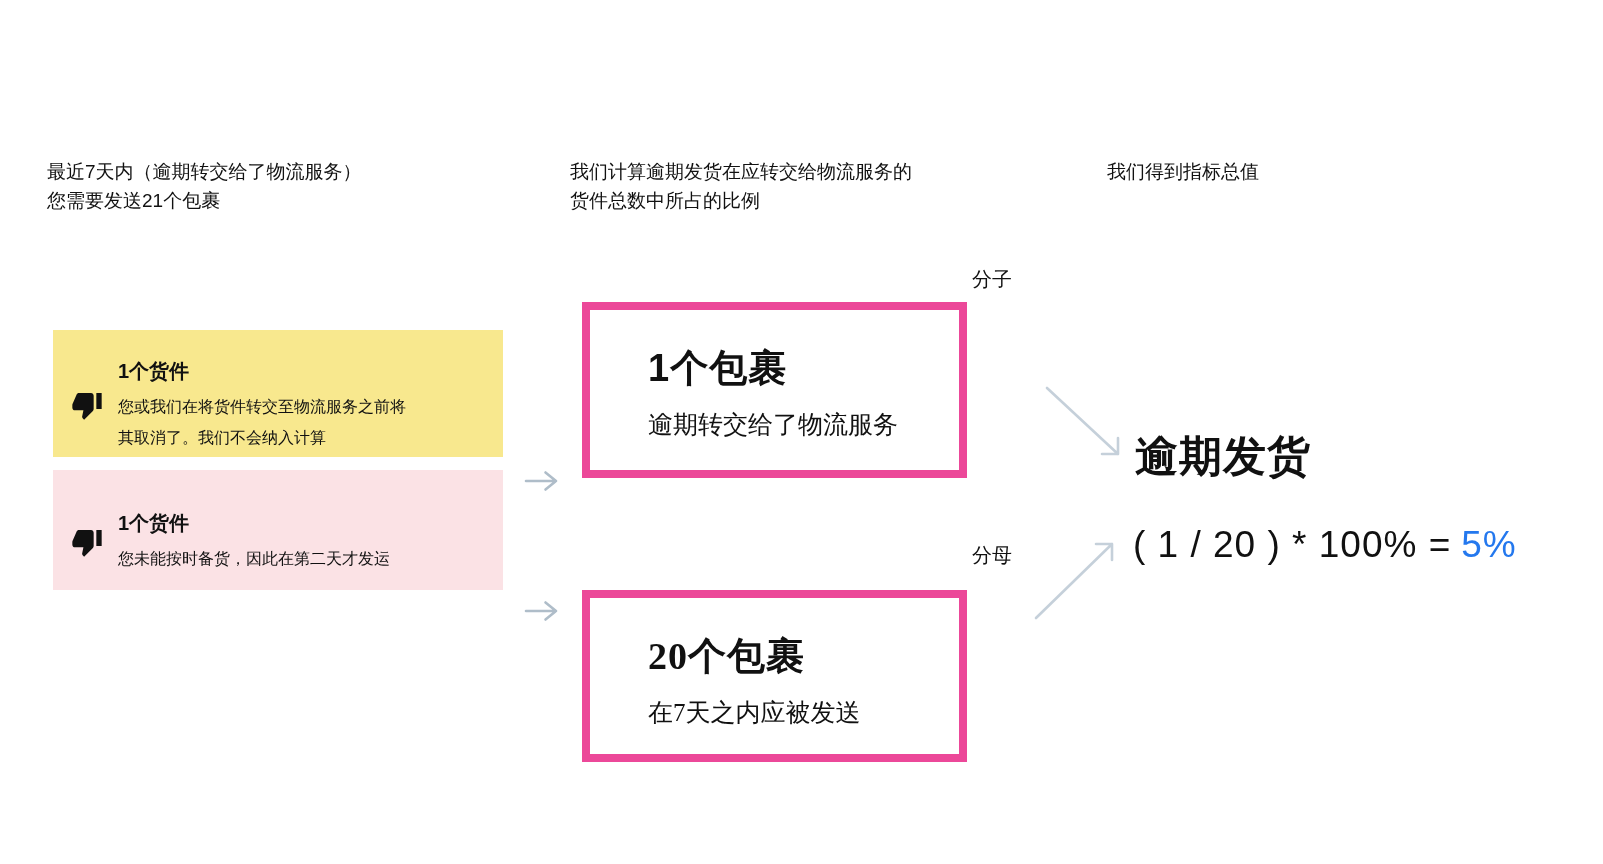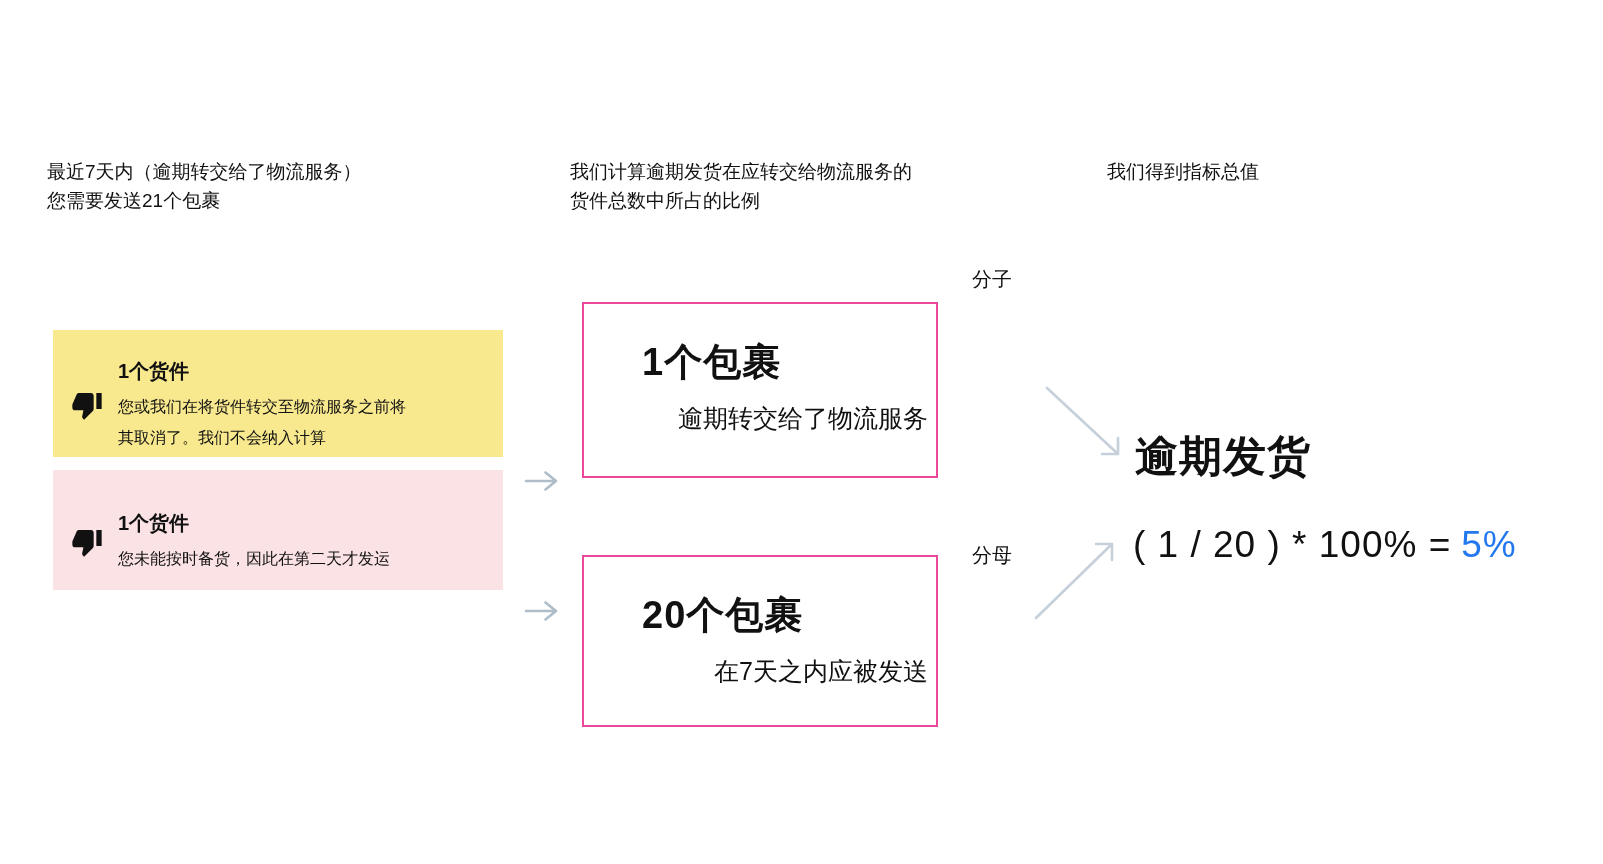--- a/index.html
+++ b/index.html
@@ -28,27 +28,27 @@
   .card-title { font-size:20px; font-weight:bold; margin:2px 0 6px 0; }
   .card-desc  { font-size:16px; line-height:31px; }
 
   .mid-label {
     position:absolute; left:582px; width:430px; text-align:right; font-size:20px;
   }
   .label-num { top:266px; }
   .label-den { top:542px; }
 
   .fbox {
-    position:absolute; left:582px; width:356px; box-sizing:border-box;
-    background:#ffffff; border:2px solid #ec4899; padding:33px 8px 0 58px;
+    position:absolute; left:582px; width:385px; box-sizing:border-box;
+    background:#ffffff; border:8px solid #ec4899; padding:33px 18px 0 58px;
   }
   .fbox-num { top:302px; height:176px; }
-  .fbox-den { top:555px; height:172px; }
+  .fbox-den { top:590px; height:172px;font-family:Liberation Serif, serif; }
   .fbox-title { font-size:38px; font-weight:bold; letter-spacing:1px; }
-  .fbox-desc  { font-size:25px; margin-top:14px;text-align:right; }
+  .fbox-desc  { font-size:25px; margin-top:14px; }
 
   .arrow { position:absolute; }
   .arrow svg { display:block; }
   .arr-h1 { left:524px; top:470px; }
   .arr-h2 { left:524px; top:600px; }
   .arr-dr { left:1042px; top:384px; }
   .arr-ur { left:1032px; top:532px; }
 
   .result-heading {
     position:absolute; left:1135px; top:428px; margin:0;

